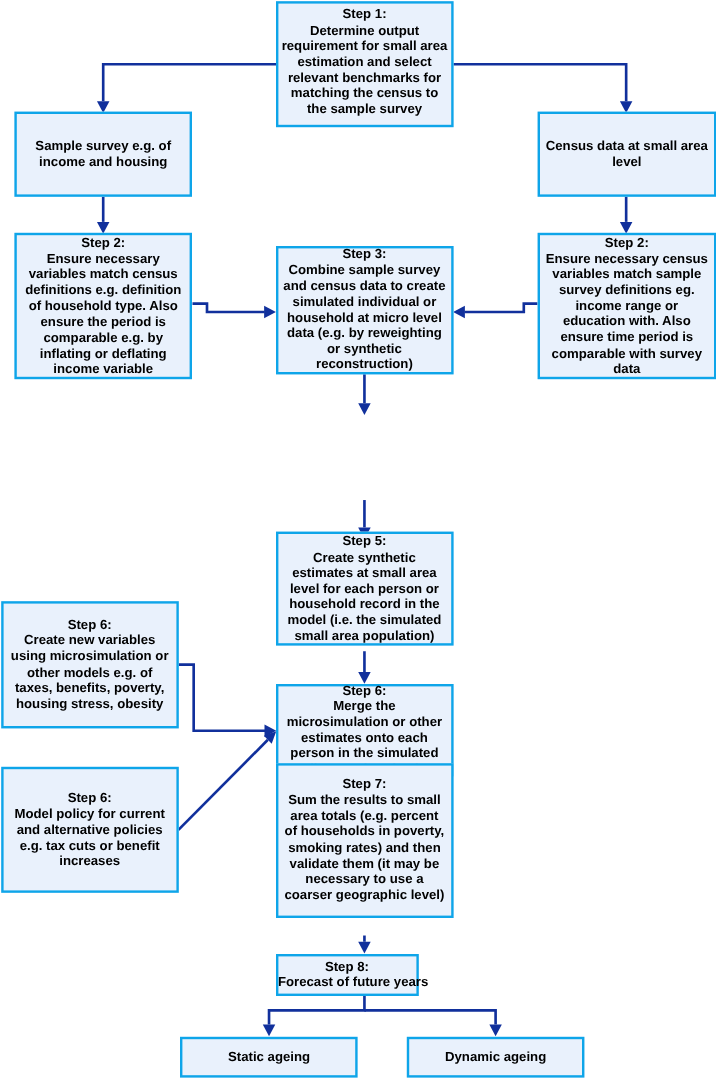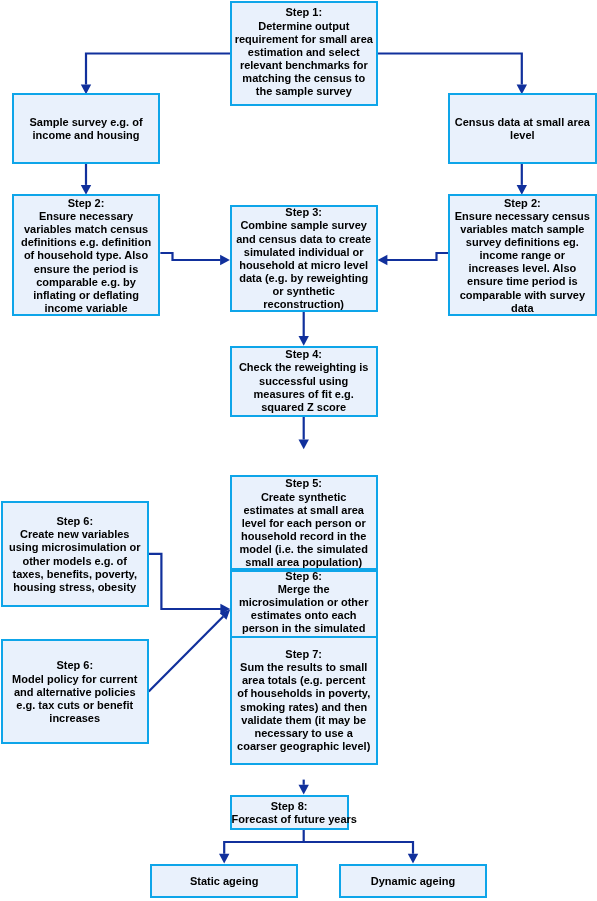--- a/index.html
+++ b/index.html
@@ -22,21 +22,21 @@
   svg.links polygon{fill:#11309c;stroke:none;}
 
   
   #b-step1{left:230px;top:0.6px;width:147.6px;height:105.2px;--ty:-0.8px;}
   #b-sample{left:11.7px;top:93.2px;width:148.7px;height:70.5px;}
   #b-census{left:448px;top:93.2px;width:148.7px;height:70.5px;}
   #b-step2l{left:11.7px;top:194px;width:148.7px;height:122.3px;}
   #b-step3{left:229.6px;top:204.5px;width:148.2px;height:107px;}
   #b-step2r{left:448px;top:194px;width:148.7px;height:122.3px;--ty:0.6px;}
   #b-step4{left:229.6px;top:345.5px;width:148.2px;height:71.2px;--ty:0.1px;}
-  #b-step5{left:229.6px;top:475px;width:148.2px;height:94.8px;--ty:1.1px;}
+  #b-step5{left:229.6px;top:443px;width:148.2px;height:94.8px;--ty:1.1px;}
   #b-step6v{left:0.7px;top:500.5px;width:148.1px;height:106.5px;}
   #b-step6p{left:0.7px;top:638.8px;width:148.1px;height:105.2px;}
   #b-step6m{left:229.6px;top:569.5px;width:148.2px;height:77.2px;}
   #b-step7{left:229.6px;top:636px;width:148.2px;height:129px;--ty:0.15px;}
   #b-step8{left:229.6px;top:794.5px;width:119px;height:35px;}
   #b-static{left:150.2px;top:863.5px;width:148px;height:34px;}
   #b-dynamic{left:339px;top:863.5px;width:148px;height:34px;}
 </style>
 </head>
 <body>
@@ -152,33 +152,24 @@
         <span class="ln">reconstruction)</span>
       </span>
     </div>
   <div class="box" id="b-step2r">
       <span class="txt">
         <span class="ln">Step 2:</span>
         <span class="ln">Ensure necessary census</span>
         <span class="ln">variables match sample</span>
         <span class="ln">survey definitions eg.</span>
         <span class="ln">income range or</span>
-        <span class="ln">increases level. Also</span>
+        <span class="ln">education with. Also</span>
         <span class="ln">ensure time period is</span>
         <span class="ln">comparable with survey</span>
         <span class="ln">data</span>
-      </span>
-    </div>
-  <div class="box" id="b-step4">
-      <span class="txt">
-        <span class="ln">Step 4:</span>
-        <span class="ln">Check the reweighting is</span>
-        <span class="ln">successful using</span>
-        <span class="ln">measures of fit e.g.</span>
-        <span class="ln">squared Z score</span>
       </span>
     </div>
   <div class="box" id="b-step5">
       <span class="txt">
         <span class="ln">Step 5:</span>
         <span class="ln">Create synthetic</span>
         <span class="ln">estimates at small area</span>
         <span class="ln">level for each person or</span>
         <span class="ln">household record in the</span>
         <span class="ln">model (i.e. the simulated</span>

